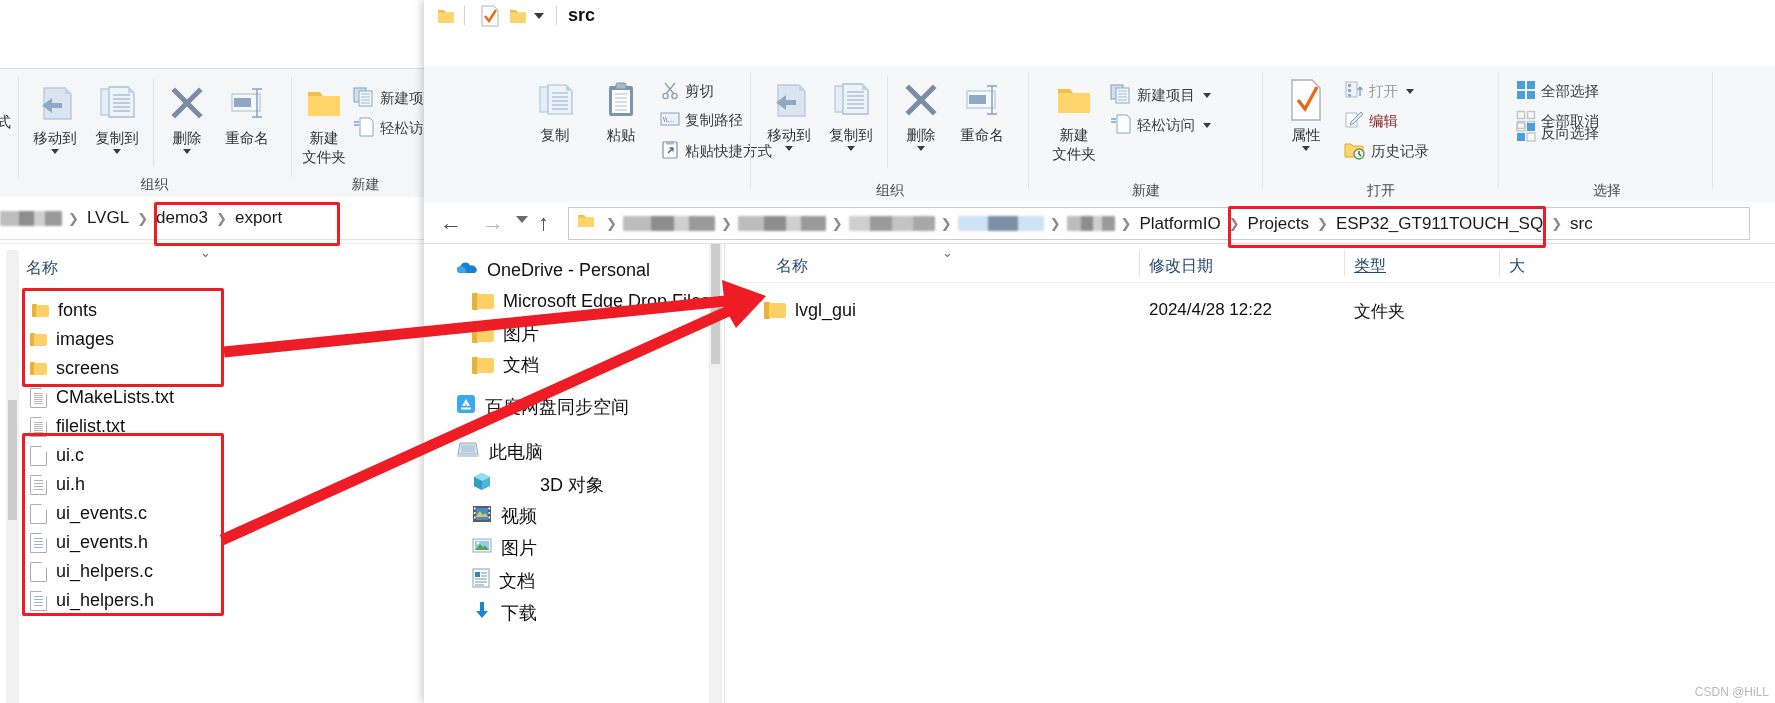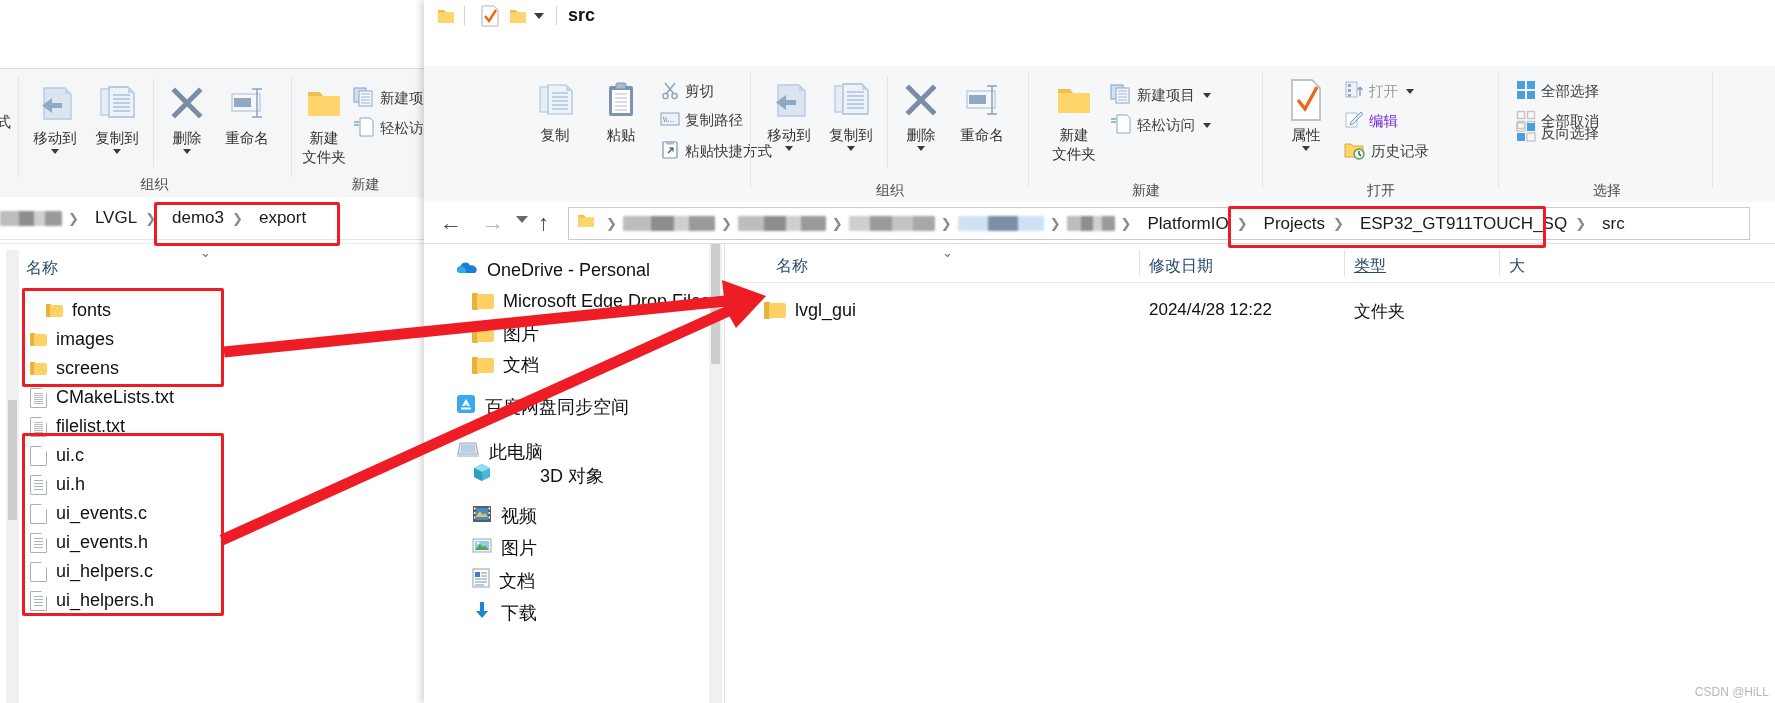--- a/index.html
+++ b/index.html
@@ -40,21 +40,21 @@
     position:absolute;display:flex;align-items:center;gap:5px;
     font-size:14.5px;color:#3c3c3c;white-space:nowrap;cursor:default;
   }
   .small-btn .caret-s{
     width:0;height:0;border-left:4px solid transparent;border-right:4px solid transparent;
     border-top:5px solid #3a3a3a;margin-left:3px;
   }
 
   
   .crumbbar{position:absolute;display:flex;align-items:center;font-size:17px;color:#1a1a1a;white-space:nowrap;}
-  .crumb{padding:0 2px;margin-left:8px;}
+  .crumb{padding:0 2px;}
   .sep-chev{color:#8a8a8a;font-size:13px;padding:0 6px;}
 
   .redact{display:inline-block;height:15px;border-radius:1px;
      background:linear-gradient(90deg,#bdbdbd 0 30%,#8d8d8d 30% 55%,#cfcfcf 55% 72%,#9a9a9a 72% 100%);
      vertical-align:middle;filter:blur(1.1px);}
 
   
   .colhead{position:absolute;font-size:16px;color:#2a4a6b;}
 
   
@@ -255,21 +255,21 @@
   </div>
 
   <div class="colhead" style="left:26px;top:258px;">名称</div>
   <div class="abs" style="left:200px;top:245px;font-size:13px;color:#6b6b6b;">⌄</div>
   <div class="abs" style="left:0;top:243px;width:440px;height:1px;background:#ececec;"></div>
 
   <div class="scroll-track" style="left:6px;top:250px;height:453px;">
     <div class="scroll-thumb" style="top:150px;height:120px;"></div>
   </div>
 
-  <div class="row" style="left:46px;top:300px;">
+  <div class="row" style="left:32px;top:300px;">
     <span class="fldr"></span>
     <span>fonts</span>
   </div>
   <div class="row" style="left:30px;top:329px;">
     <span class="fldr"></span>
     <span>images</span>
   </div>
   <div class="row" style="left:30px;top:358px;">
     <span class="fldr"></span>
     <span>screens</span>
@@ -537,21 +537,21 @@
                 <rect x="4" y="4" width="3" height="3"></rect>
                 <rect x="4" y="9" width="3" height="3"></rect>
                 <rect x="4" y="14" width="3" height="2.5"></rect>
               </g>
             <path d="M16 16 V7 M16 7 L13.5 10 M16 7 L18.5 10" stroke="#7fa0c4" stroke-width="1.4" fill="none"></path>
           </svg>
         </span>
         <span>打开</span>
         <span class="caret-s"></span>
       </div>
-      <div class="small-btn" style="left:78px;top:44px;color:#6d28d9;">
+      <div class="small-btn" style="left:78px;top:44px;color:#7f1d1d;">
         <span>
           <svg width="20" height="20" viewBox="0 0 20 20">
             <path d="M2 3 H13 V17 H2 Z" fill="#fff" stroke="#a8bace" stroke-width="1"></path>
             <path d="M17 2 L19 4 L9 14 L6 15 L7 12 Z" fill="#dbe8f5" stroke="#7fa0c4" stroke-width="1"></path>
           </svg>
         </span>
         <span>编辑</span>
       </div>
       <div class="small-btn" style="left:78px;top:74px;">
         <span>
@@ -682,21 +682,21 @@
       <div class="navrow" style="left:22px;top:196px;">
         <span>
           <svg width="24" height="18" viewBox="0 0 24 18">
               <path d="M4 2 H20 L22 13 H2 Z" fill="#dfe8f0" stroke="#98a8b8" stroke-width="1"></path>
               <rect x="5" y="3.5" width="14" height="8" fill="#b9cfe2"></rect>
               <rect x="1" y="13" width="22" height="3" rx="1" fill="#c6d2dd"></rect>
             </svg>
         </span>
         <span>此电脑</span>
       </div>
-      <div class="navrow" style="left:38px;top:219px;gap:48px;">
+      <div class="navrow" style="left:38px;top:228px;gap:48px;">
         <span>
           <svg width="20" height="20" viewBox="0 0 20 20">
               <path d="M10 1 L18 5 V14 L10 18 L2 14 V5 Z" fill="#49b8d8"></path>
               <path d="M10 1 L18 5 L10 9 L2 5 Z" fill="#8fe0ef"></path>
               <path d="M10 9 V18 L2 14 V5 Z" fill="#2f9fc2"></path>
             </svg>
         </span>
         <span>3D 对象</span>
       </div>
       <div class="navrow" style="left:38px;top:260px;font-family:Liberation Serif, serif;">

